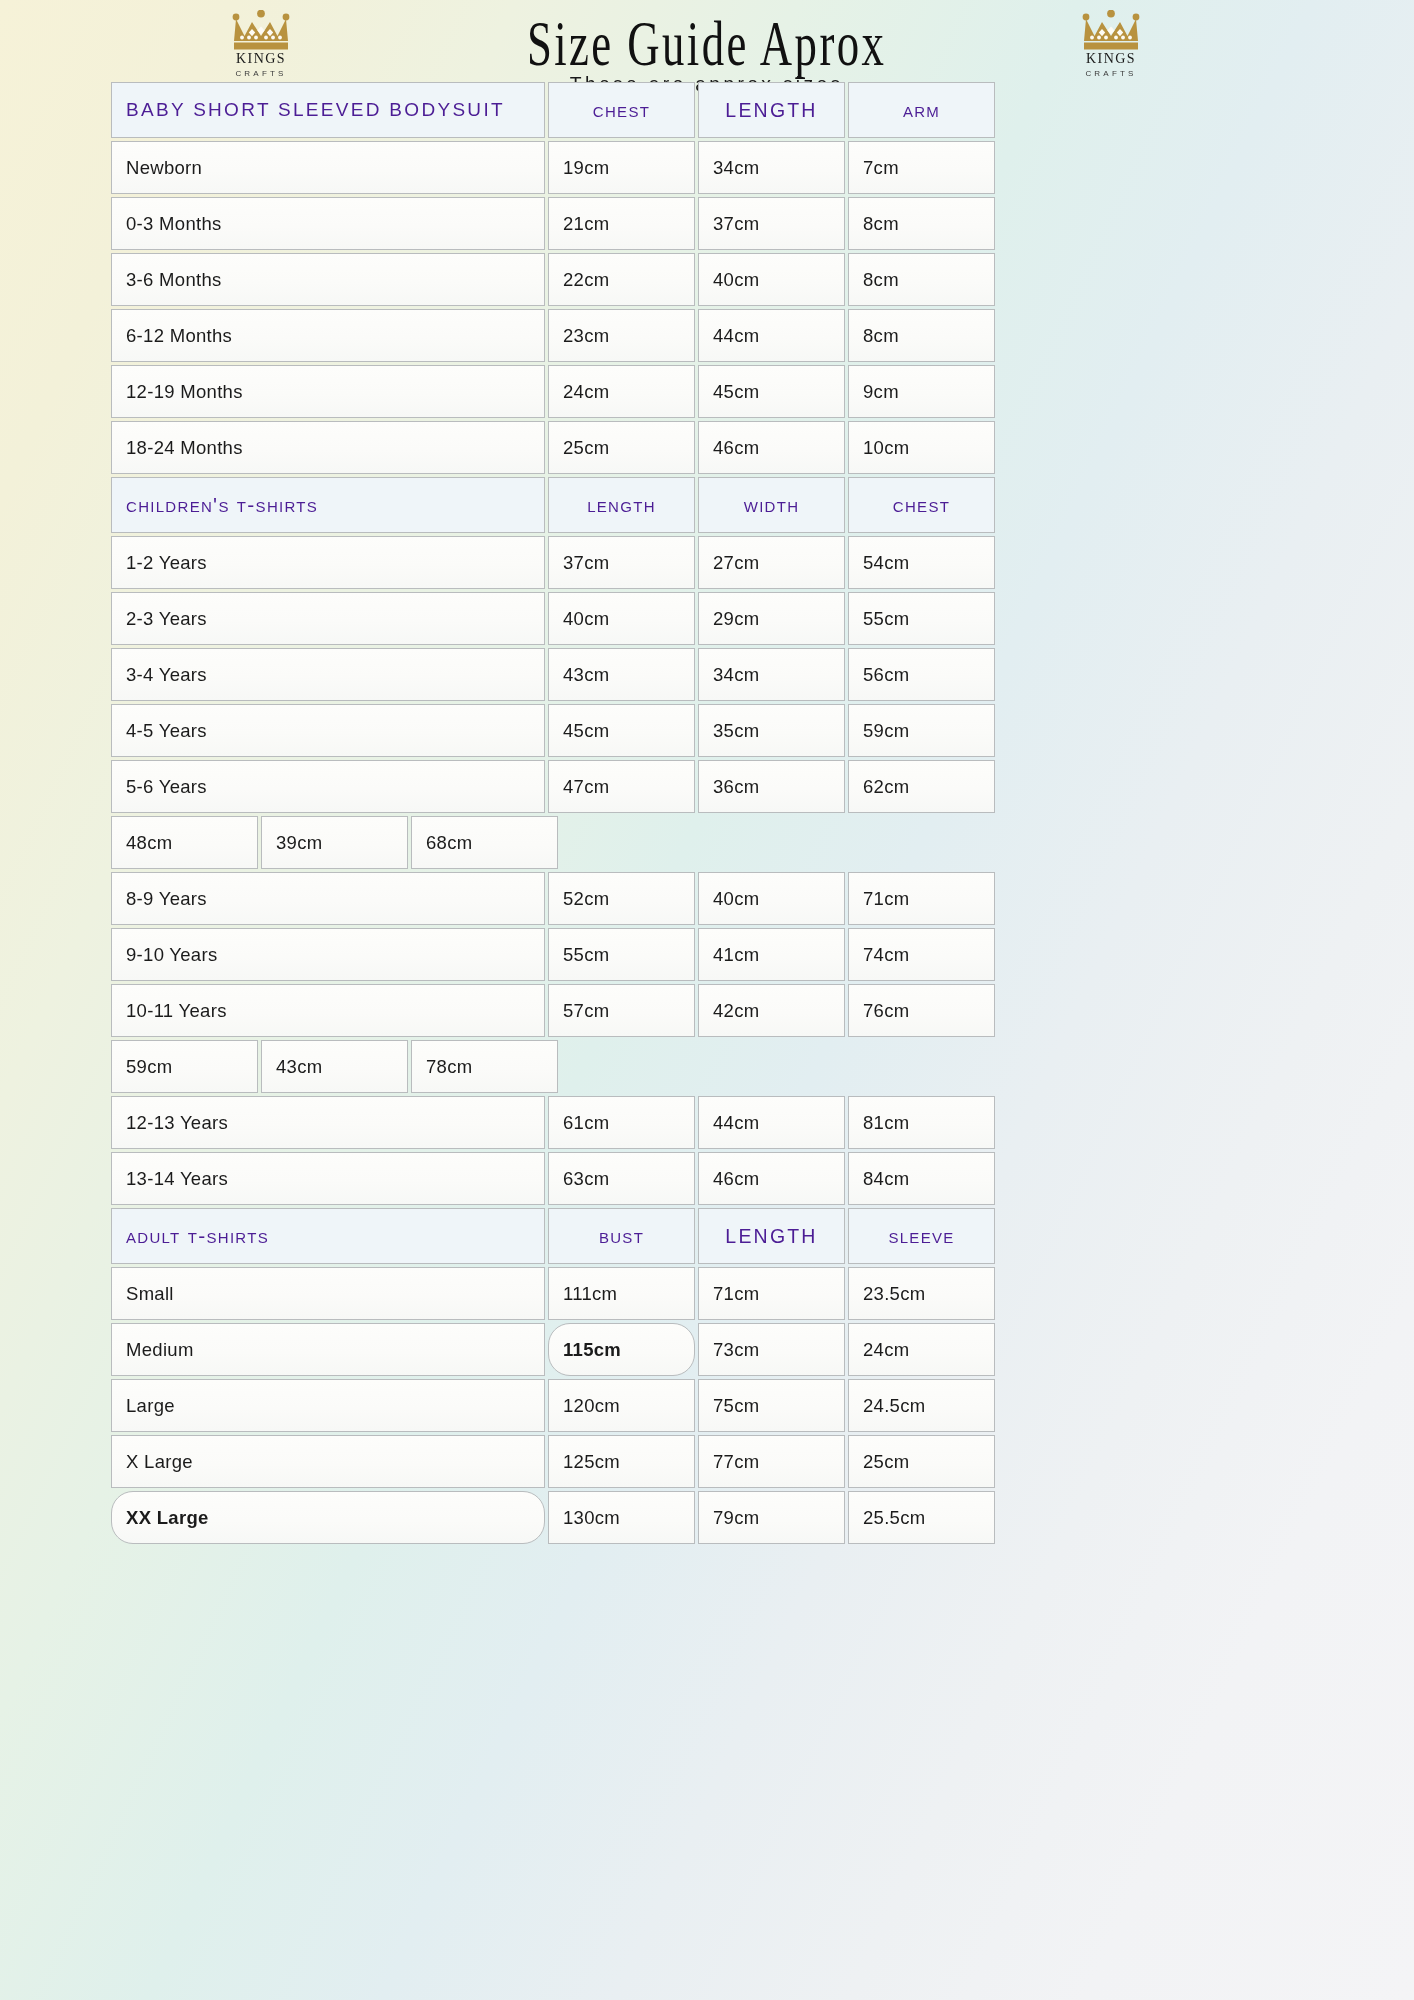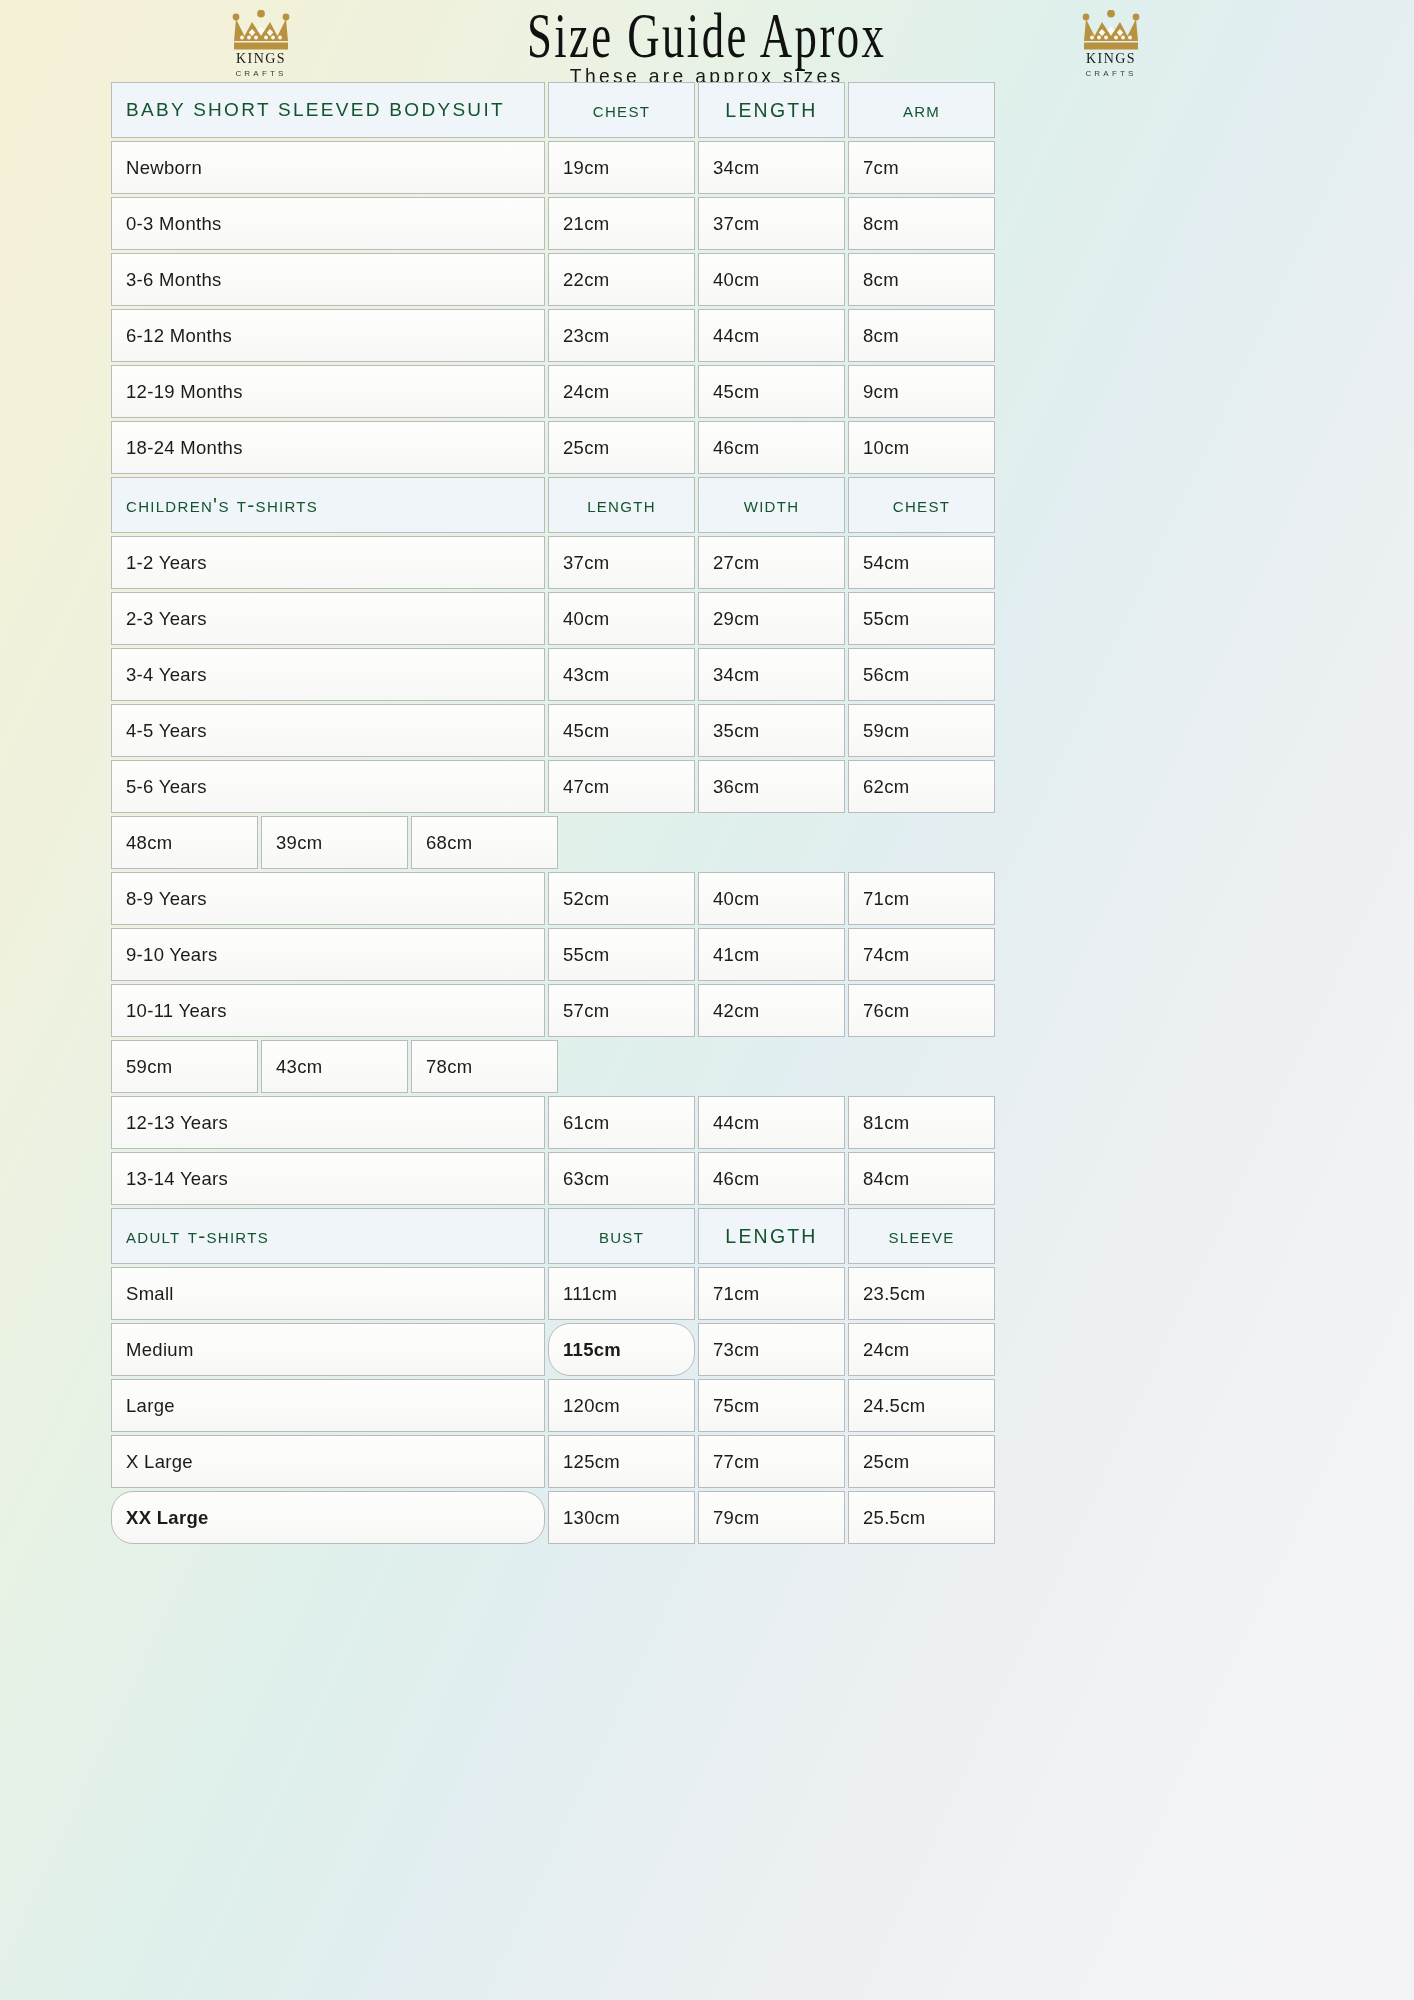--- a/index.html
+++ b/index.html
@@ -59,21 +59,21 @@
   .logo-sub {
     font-family: "Liberation Sans", sans-serif;
     font-size: 8px;
     letter-spacing: 3.2px;
     color: #3a3a3a;
     margin-top: 2px;
   }
 
   .title-block {
     text-align: center;
-    padding-top: 4px;
+    padding-top: 12px;
   }
 
   .main-title {
     font-family: "Liberation Serif", serif;
     font-size: 56px;
     line-height: 56px;
     letter-spacing: 3px;
     font-weight: 400;
     color: #111;
     transform: scaleX(0.80) scaleY(1.12);
@@ -127,21 +127,21 @@
 
   
   .row.section .cell {
     background: #eff5f9;
     border-color: #b9bcbe;
     height: 56px;
     font-size: 21px;
     letter-spacing: 1.3px;
     font-variant: small-caps;
     text-transform: lowercase;
-    color: #14532d;
+    color: #4c1d95;
   }
   .row.section .cell.c-num {
     justify-content: center;
   }
   .row.section .cell.upper {
     font-variant: normal;
     text-transform: uppercase;
     letter-spacing: 2.2px;
     font-size: 19.5px;
   }

